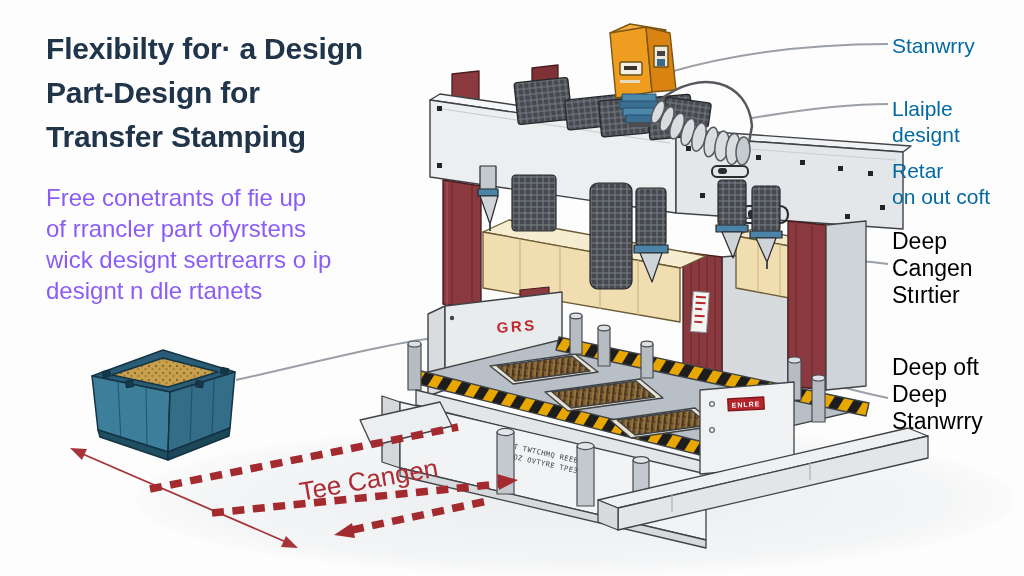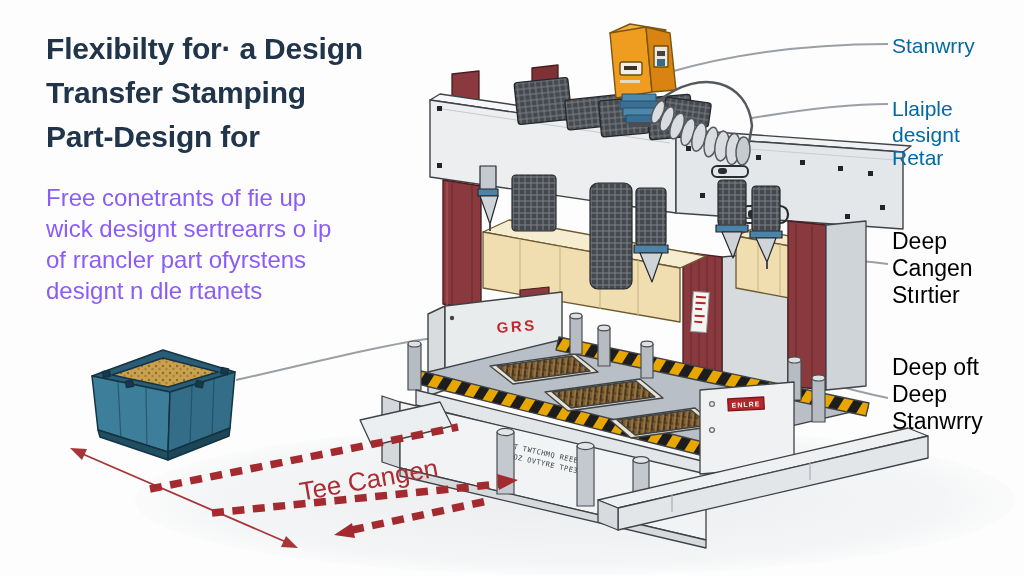--- a/index.html
+++ b/index.html
@@ -5,21 +5,21 @@
   html,body{margin:0;padding:0;}
   body{width:1024px;height:576px;position:relative;overflow:hidden;background:#fdfdfd;
        font-family:"Liberation Sans", sans-serif;}
   #stage{position:absolute;inset:0;}
   svg{position:absolute;left:0;top:0;}
   .txt{position:absolute;white-space:nowrap;}
   .title{left:46px;top:27px;font-size:30px;font-weight:bold;color:#20354a;line-height:44px;letter-spacing:-0.2px;}
   .desc{left:46px;top:182px;font-size:24px;color:#8b5cf6;line-height:31px;}
   .rlabel{left:892px;font-size:21px;color:#0369a1;line-height:26px;}
   .rlabel.red{color:#000000;font-size:23px;line-height:27px;}
-  .lab-1{top:33px;} .lab-2{top:96px;} .lab-3{top:145px;} .lab-4{top:228px;} .lab-5{top:354px;}
+  .lab-1{top:33px;} .lab-2{top:96px;} .lab-3{top:158px;} .lab-4{top:228px;} .lab-5{top:354px;}
   .teecangen{left:297px;top:477px;font-size:26px;color:#ac2d33;transform:rotate(-10deg);transform-origin:left top;}
 </style>
 </head>
 <body>
 
 <div id="stage">
 <svg width="1024" height="576" viewBox="0 0 1024 576">
   <defs>
     <radialGradient id="floorGrad" cx="50%" cy="50%" r="60%">
       <stop offset="0%" stop-color="#ebedee"></stop>
@@ -290,40 +290,41 @@
     </g>
     <g>
       <line x1="352" y1="530" x2="492" y2="500" stroke="#a32a2e" stroke-width="7.5" stroke-dasharray="12 8.5"></line>
       <polygon points="334,535 352,523 355,538" fill="#a32a2e"></polygon>
     </g>
   </g>
 </svg>
 
 <div class="txt title">
   <div>Flexibilty for· a Design</div>
+  <div>Part-Design for</div>
   <div>Transfer Stamping</div>
-  <div>Part-Design for</div>
 </div>
 
 <div class="txt desc">
   <div>Free conetrants of fie up</div>
+  <div>of rrancler part ofyrstens</div>
   <div>wick designt sertrearrs o ip</div>
-  <div>of rrancler part ofyrstens</div>
   <div>designt n dle rtanets</div>
 </div>
 
 <div class="txt rlabel lab-1">
   <div>Stanwrry</div>
 </div>
 <div class="txt rlabel lab-2">
   <div>Llaiple</div>
   <div>designt</div>
 </div>
 <div class="txt rlabel lab-3">
   <div>Retar</div>
+  <div>on out coft</div>
 </div>
 <div class="txt rlabel red lab-4">
   <div>Deep</div>
   <div>Cangen</div>
   <div>Stırtier</div>
 </div>
 <div class="txt rlabel red lab-5">
   <div>Deep oft</div>
   <div>Deep</div>
   <div>Stanwrry</div>

